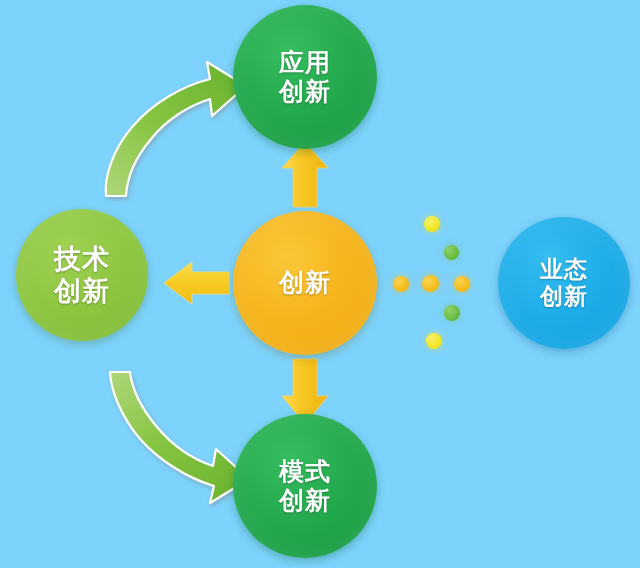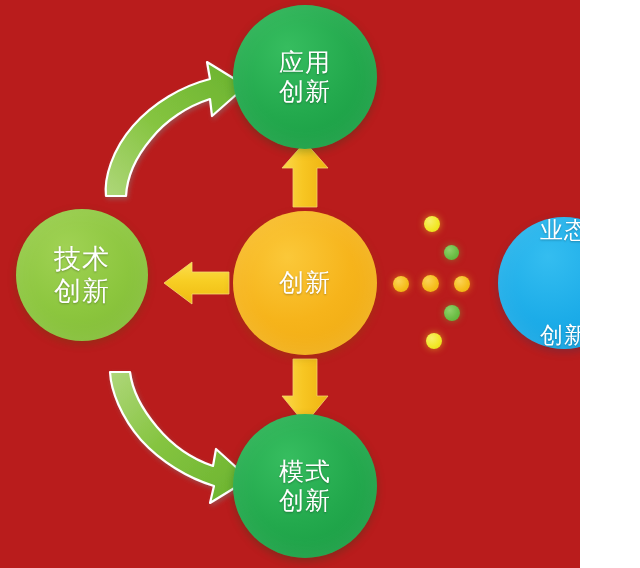--- a/index.html
+++ b/index.html
@@ -6,24 +6,25 @@
   html, body {
     margin: 0;
     padding: 0;
     background: #ffffff;
   }
   body {
     font-family: "DejaVu Sans", "Liberation Sans", sans-serif;
   }
   #canvas {
     position: relative;
-    width: 580px;
+    width: 640px;
     height: 568px;
-    background: #b91c1c;
+    background: #7dd3fc;
     overflow: hidden;
+    font-weight: bold;
   }
   .node {
     position: absolute;
     border-radius: 50%;
     display: flex;
     flex-direction: column;
     align-items: center;
     justify-content: center;
     box-sizing: border-box;
     text-align: center;
@@ -65,21 +66,20 @@
     font-size: 27px;
     background: radial-gradient(circle at 38% 30%, #a0d254 0%, #8cc63e 52%, #7cb732 100%);
     box-shadow: 0 3px 9px rgba(60,90,10,0.28), inset 0 0 24px rgba(255,255,255,0.12);
   }
   .node-right {
     left: 498px; top: 217px;
     width: 132px; height: 132px;
     font-size: 23px;
     background: radial-gradient(circle at 38% 30%, #34bdf0 0%, #1cace8 52%, #0d9ede 100%);
     box-shadow: 0 3px 9px rgba(0,70,110,0.28), inset 0 0 24px rgba(255,255,255,0.12);
-    justify-content: space-between;
   }
 
   .arrow-layer {
     position: absolute;
     left: 0; top: 0;
     width: 640px; height: 568px;
     pointer-events: none;
   }
   .dot {
     position: absolute;

